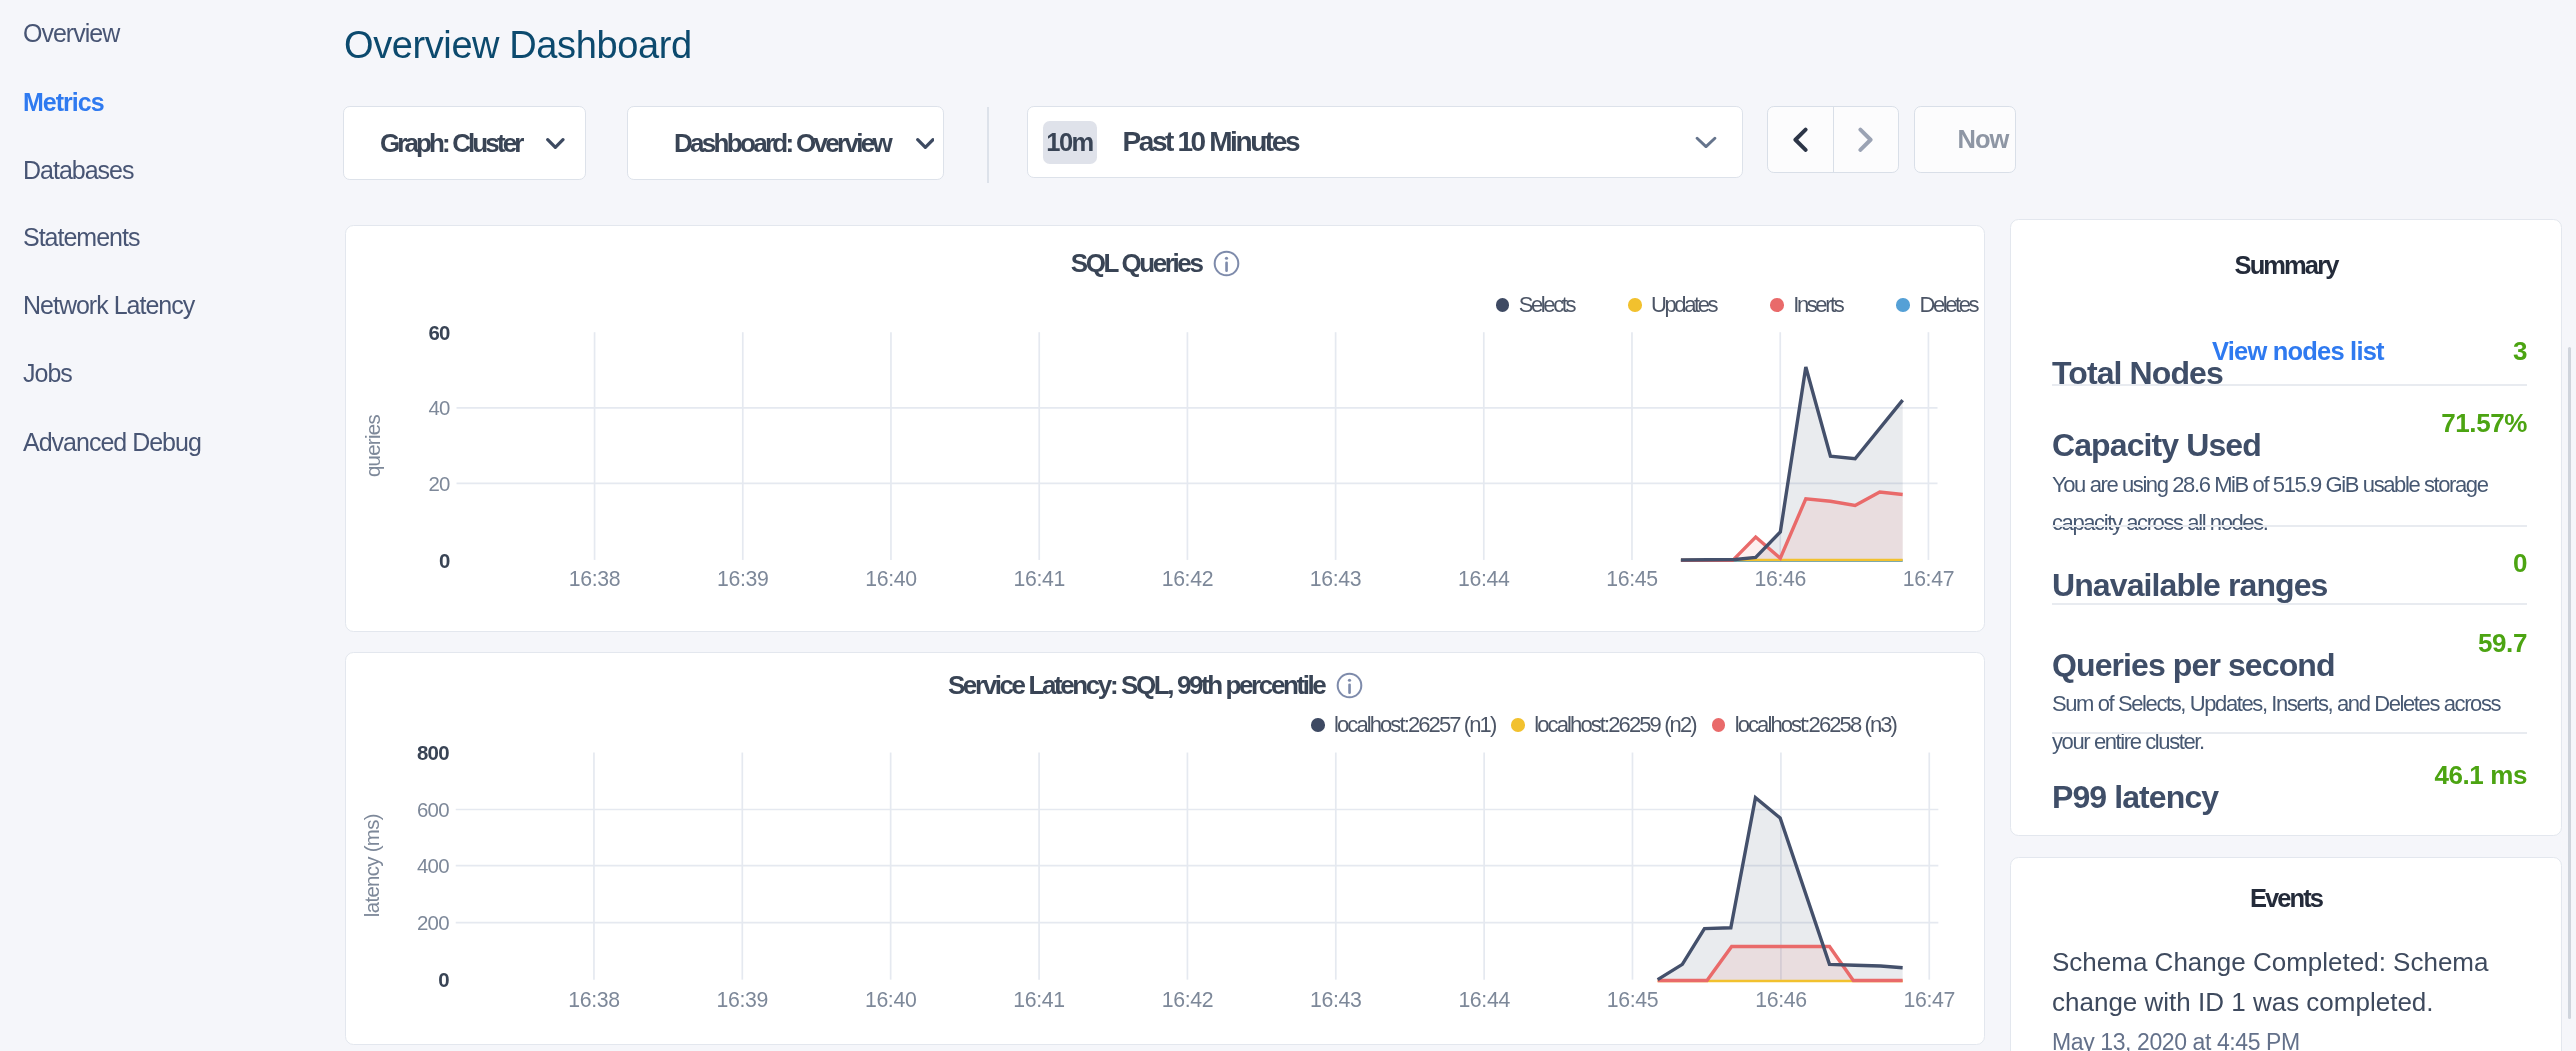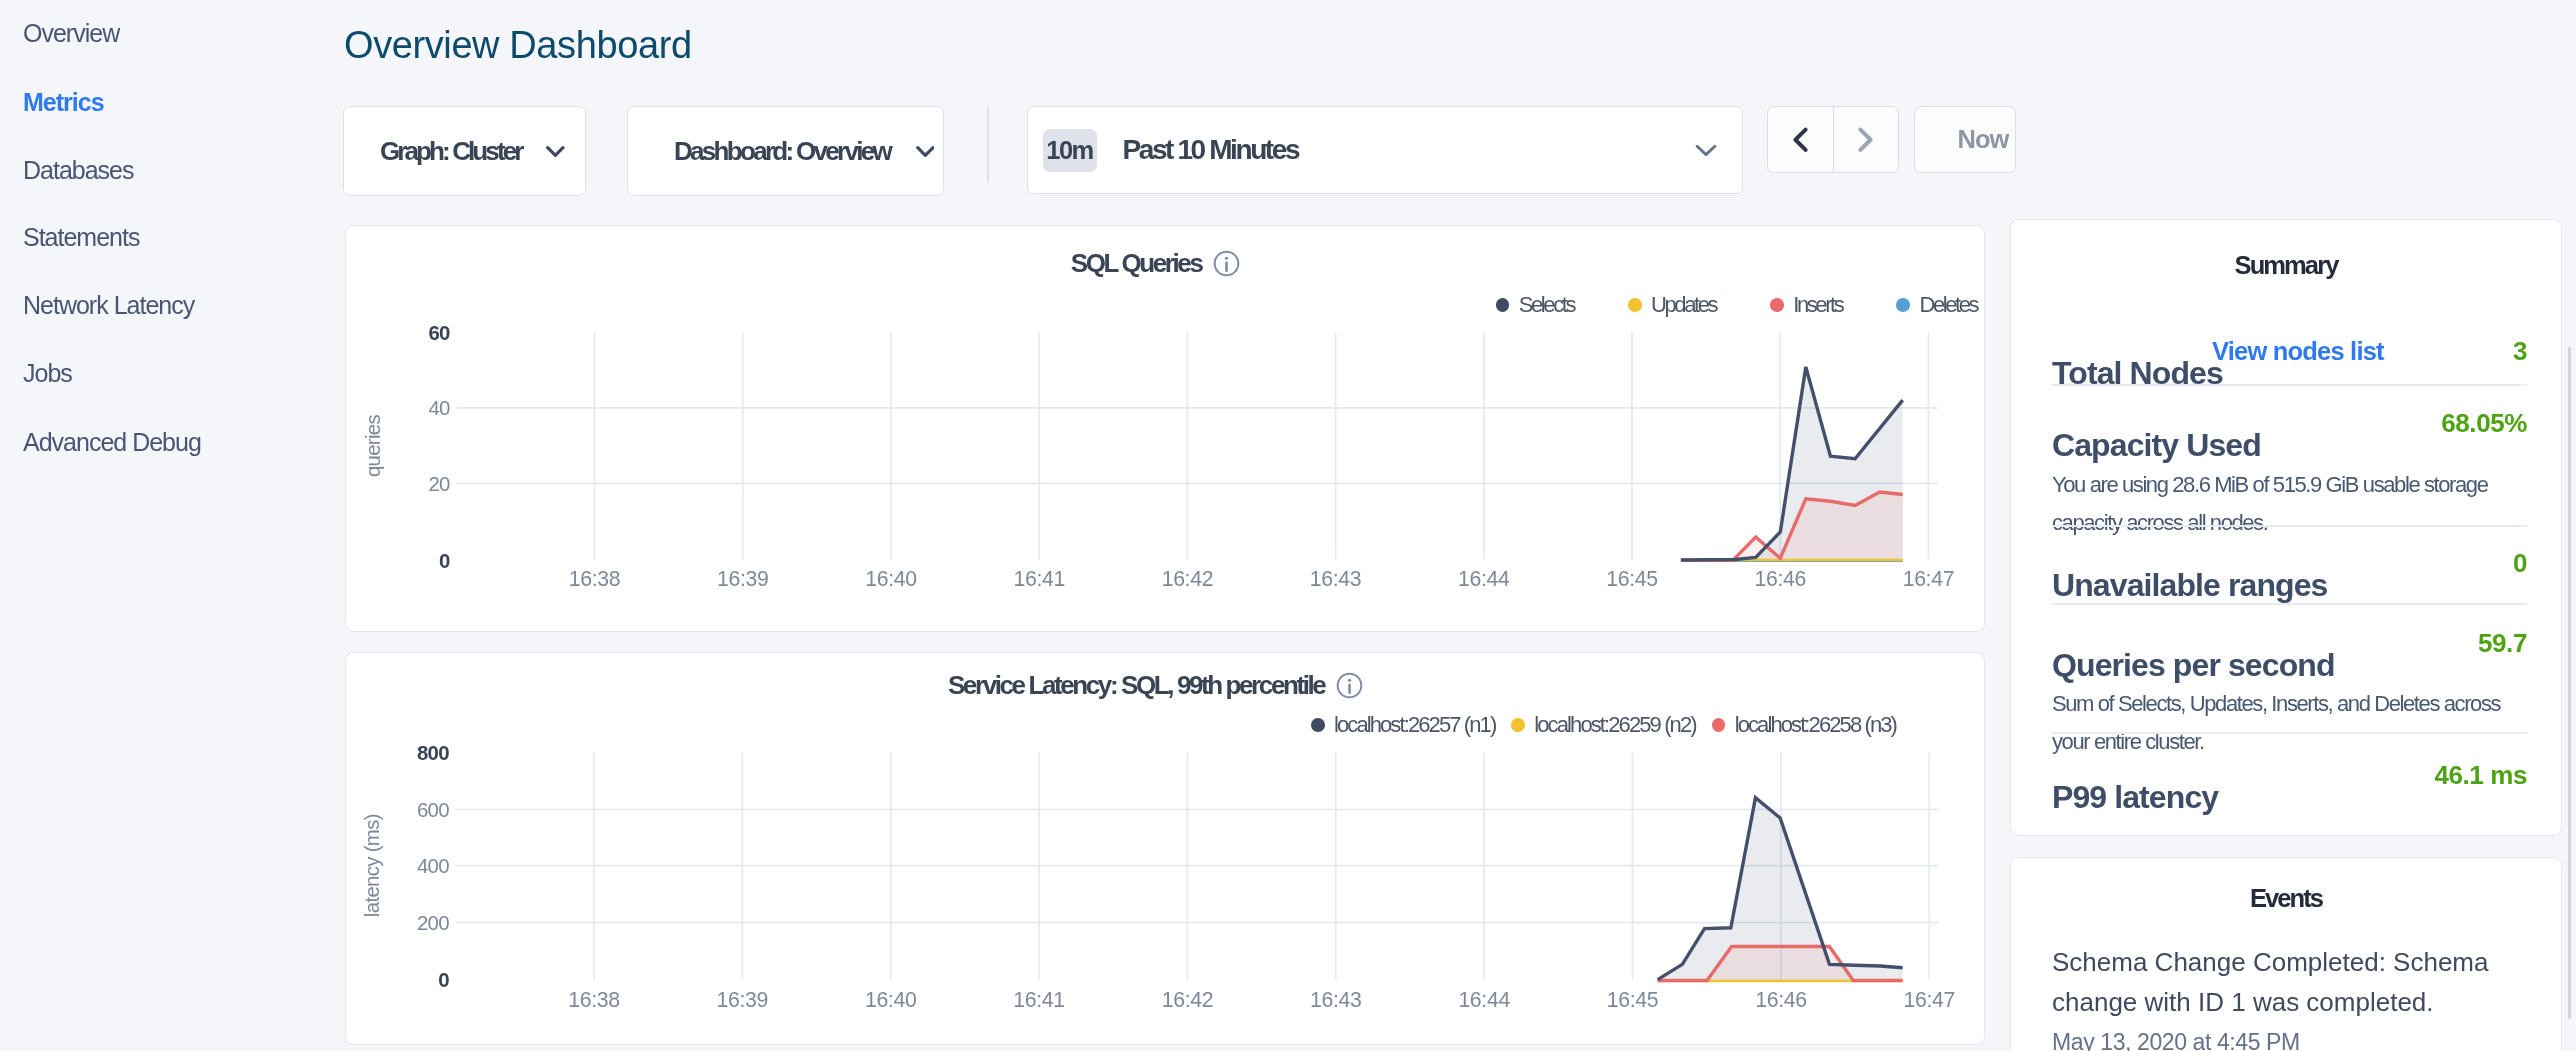--- a/index.html
+++ b/index.html
@@ -9,21 +9,21 @@
   .abs { position:absolute; }
 
   
   .nav a { position:absolute; left:23px; font-size:25px; color:#485574; text-decoration:none; letter-spacing:-1px; }
   .nav a.active { color:#2f7af0; font-weight:bold; }
 
   
   h1.pagetitle { position:absolute; left:344px; top:24px; font-size:38px; font-weight:400; color:#0c4a6e; letter-spacing:-0.4px; }
 
   
-  .ctl { position:absolute; top:106px; height:90px; background:#fff; border:1.7px solid #dde2ea; border-radius:6.8px; display:flex; align-items:center; }
+  .ctl { position:absolute; top:106px; height:74px; background:#fff; border:1.7px solid #dde2ea; border-radius:6.8px; display:flex; align-items:center; }
   .ctl .lbl { font-size:28px; font-weight:bold; color:#394455; letter-spacing:-1.2px; }
   .vdiv { position:absolute; left:987px; top:107px; width:1.7px; height:76px; background:#dde2ea; }
   .badge10m { background:#dfe2ea; border-radius:6.8px; font-size:25.5px; font-weight:bold; color:#394455; letter-spacing:-1.5px; width:54px; height:43px; display:flex; align-items:center; justify-content:center; }
   .btn { position:absolute; top:106px; height:67px; background:#fcfcfd; border:1.7px solid #d9dfe8; border-radius:6.8px; }
 
   
   .panel { position:absolute; background:#fff; border:1.7px solid #e3e7ee; border-radius:8.5px; }
   .charttitle { position:absolute; width:100%; display:flex; justify-content:center; align-items:center; gap:12px; font-size:26px; font-weight:bold; color:#394455; letter-spacing:-2.4px; padding-right:18.7px; }
   .legend { position:absolute; display:flex; align-items:center; font-size:22px; color:#4c5566; letter-spacing:-2.4px; }
   .legend .dot { width:13.6px; height:13.6px; border-radius:50%; margin-right:9.4px; }
@@ -60,21 +60,21 @@
         <polyline points="2,2 11,11 20,2" fill="none" stroke="#3d4a61" stroke-width="3.8" stroke-linecap="round" stroke-linejoin="round"></polyline>
       </svg>
   </div>
   <div class="ctl" style="left:627px; width:317px; padding-left:46px; gap:25.5px;">
     <span class="lbl" style="font-size:26px; letter-spacing:-2.7px;">Dashboard: Overview</span>
     <svg width="18.7" height="11" viewBox="0 0 22 13">
         <polyline points="2,2 11,11 20,2" fill="none" stroke="#3d4a61" stroke-width="3.8" stroke-linecap="round" stroke-linejoin="round"></polyline>
       </svg>
   </div>
   <div class="vdiv"></div>
-  <div class="ctl" style="left:1027px; width:716px; height:88px; padding:0 25.5px 0 14.5px;">
+  <div class="ctl" style="left:1027px; width:716px; height:72px; padding:0 25.5px 0 14.5px;">
     <span class="badge10m">10m</span>
     <span class="lbl" style="margin-left:26px; letter-spacing:-2.4px;">Past 10 Minutes</span>
     <svg style="margin-left:auto" width="22" height="12.8" viewBox="0 0 26 15">
         <polyline points="2.5,2.5 13,12.5 23.5,2.5" fill="none" stroke="#65748c" stroke-width="3.4" stroke-linecap="round" stroke-linejoin="round"></polyline>
       </svg>
   </div>
   <div class="btn" style="left:1767px; width:132px; display:flex;">
     <div style="flex:1; display:flex; align-items:center; justify-content:center; border-right:1.7px solid #d9dfe8;">
       <svg width="17" height="25.5" viewBox="0 0 20 30">
           <polyline points="16,3 4,15 16,27" fill="none" stroke="#2c3547" stroke-width="4.6" stroke-linecap="round" stroke-linejoin="round"></polyline>
@@ -197,21 +197,21 @@
   <div class="panel" style="left:2010px; top:219px; width:552px; height:617px;">
     <div class="sumtitle" style="position:absolute; left:0; right:0; top:31px;">Summary</div>
     <div class="srow" style="top:116px; height:37px;">
       <span class="slabel">Total Nodes</span>
       <span class="slink" style="position:absolute; left:160px; top:0.9px;">View nodes list</span>
       <span class="svalue">3</span>
     </div>
     <div class="sdiv" style="top:164px;"></div>
     <div class="srow" style="top:188px; height:37px;">
       <span class="slabel">Capacity Used</span>
-      <span class="svalue">68.05%</span>
+      <span class="svalue">71.57%</span>
     </div>
     <div class="ssub" style="top:223px;">You are using 28.6 MiB of 515.9 GiB usable storage<br>capacity across all nodes.</div>
     <div class="sdiv" style="top:305px;"></div>
     <div class="srow" style="top:328px; height:37px;">
       <span class="slabel">Unavailable ranges</span>
       <span class="svalue">0</span>
     </div>
     <div class="sdiv" style="top:383px;"></div>
     <div class="srow" style="top:408px; height:37px;">
       <span class="slabel">Queries per second</span>

